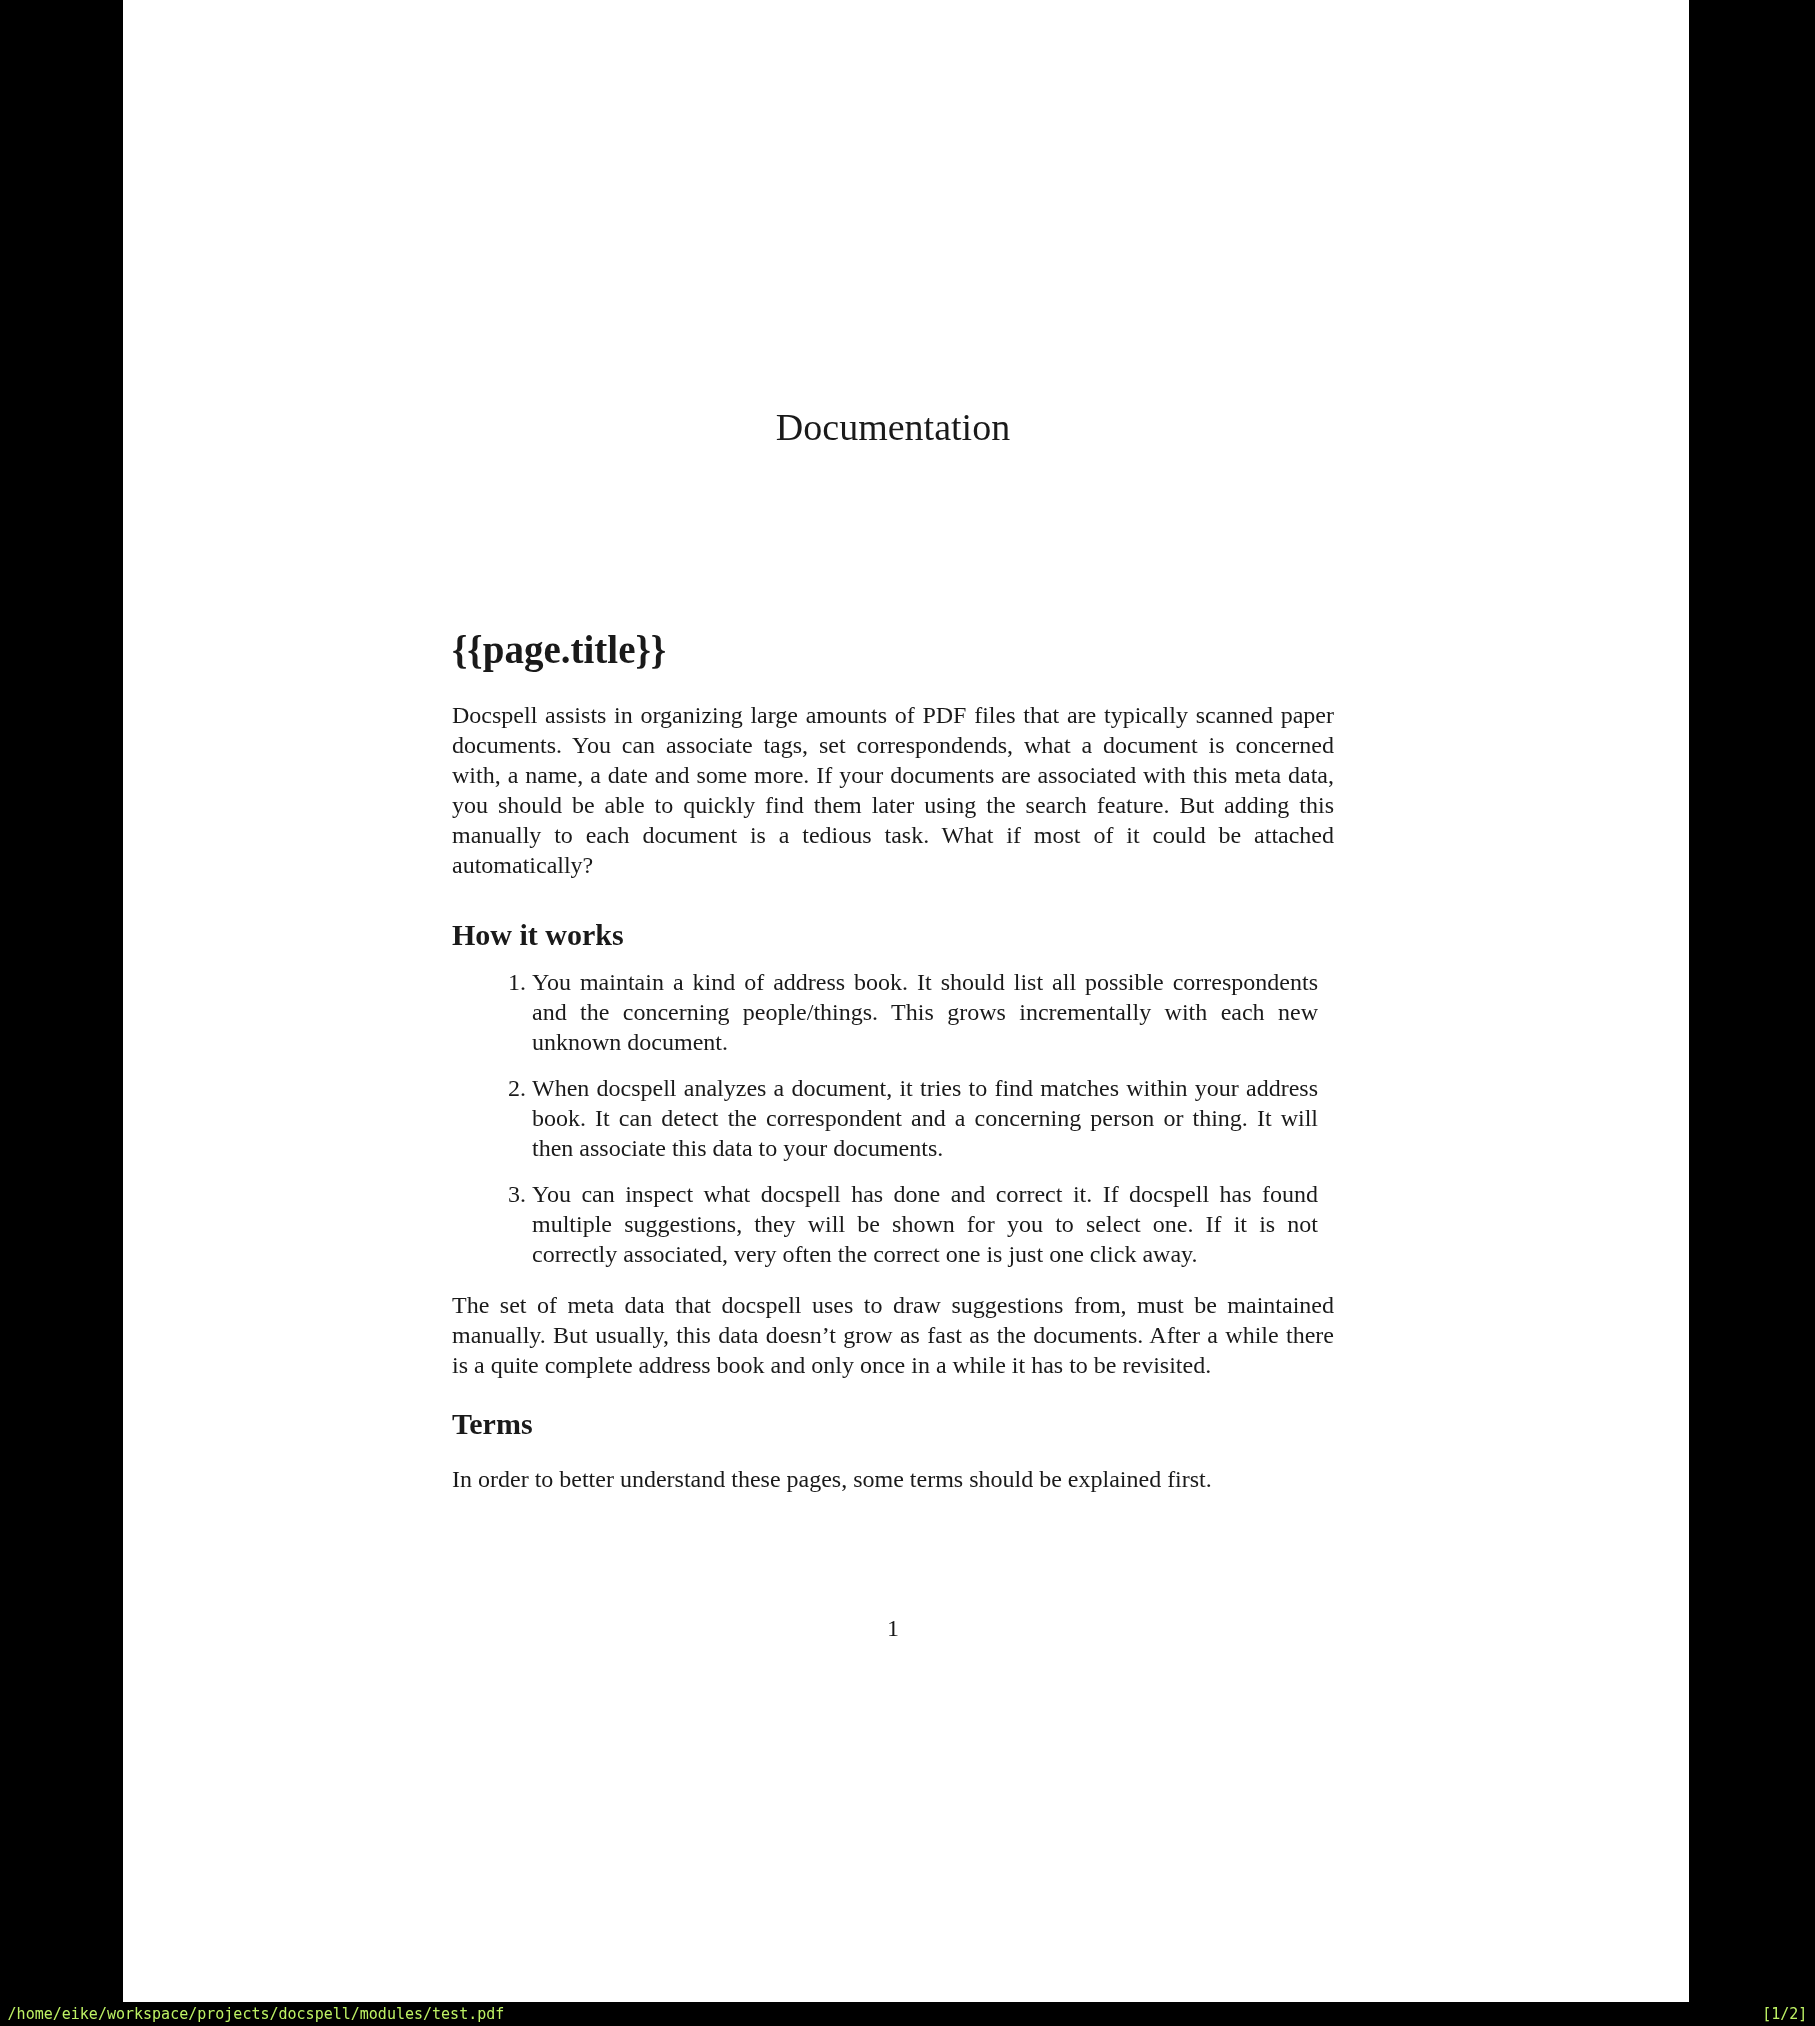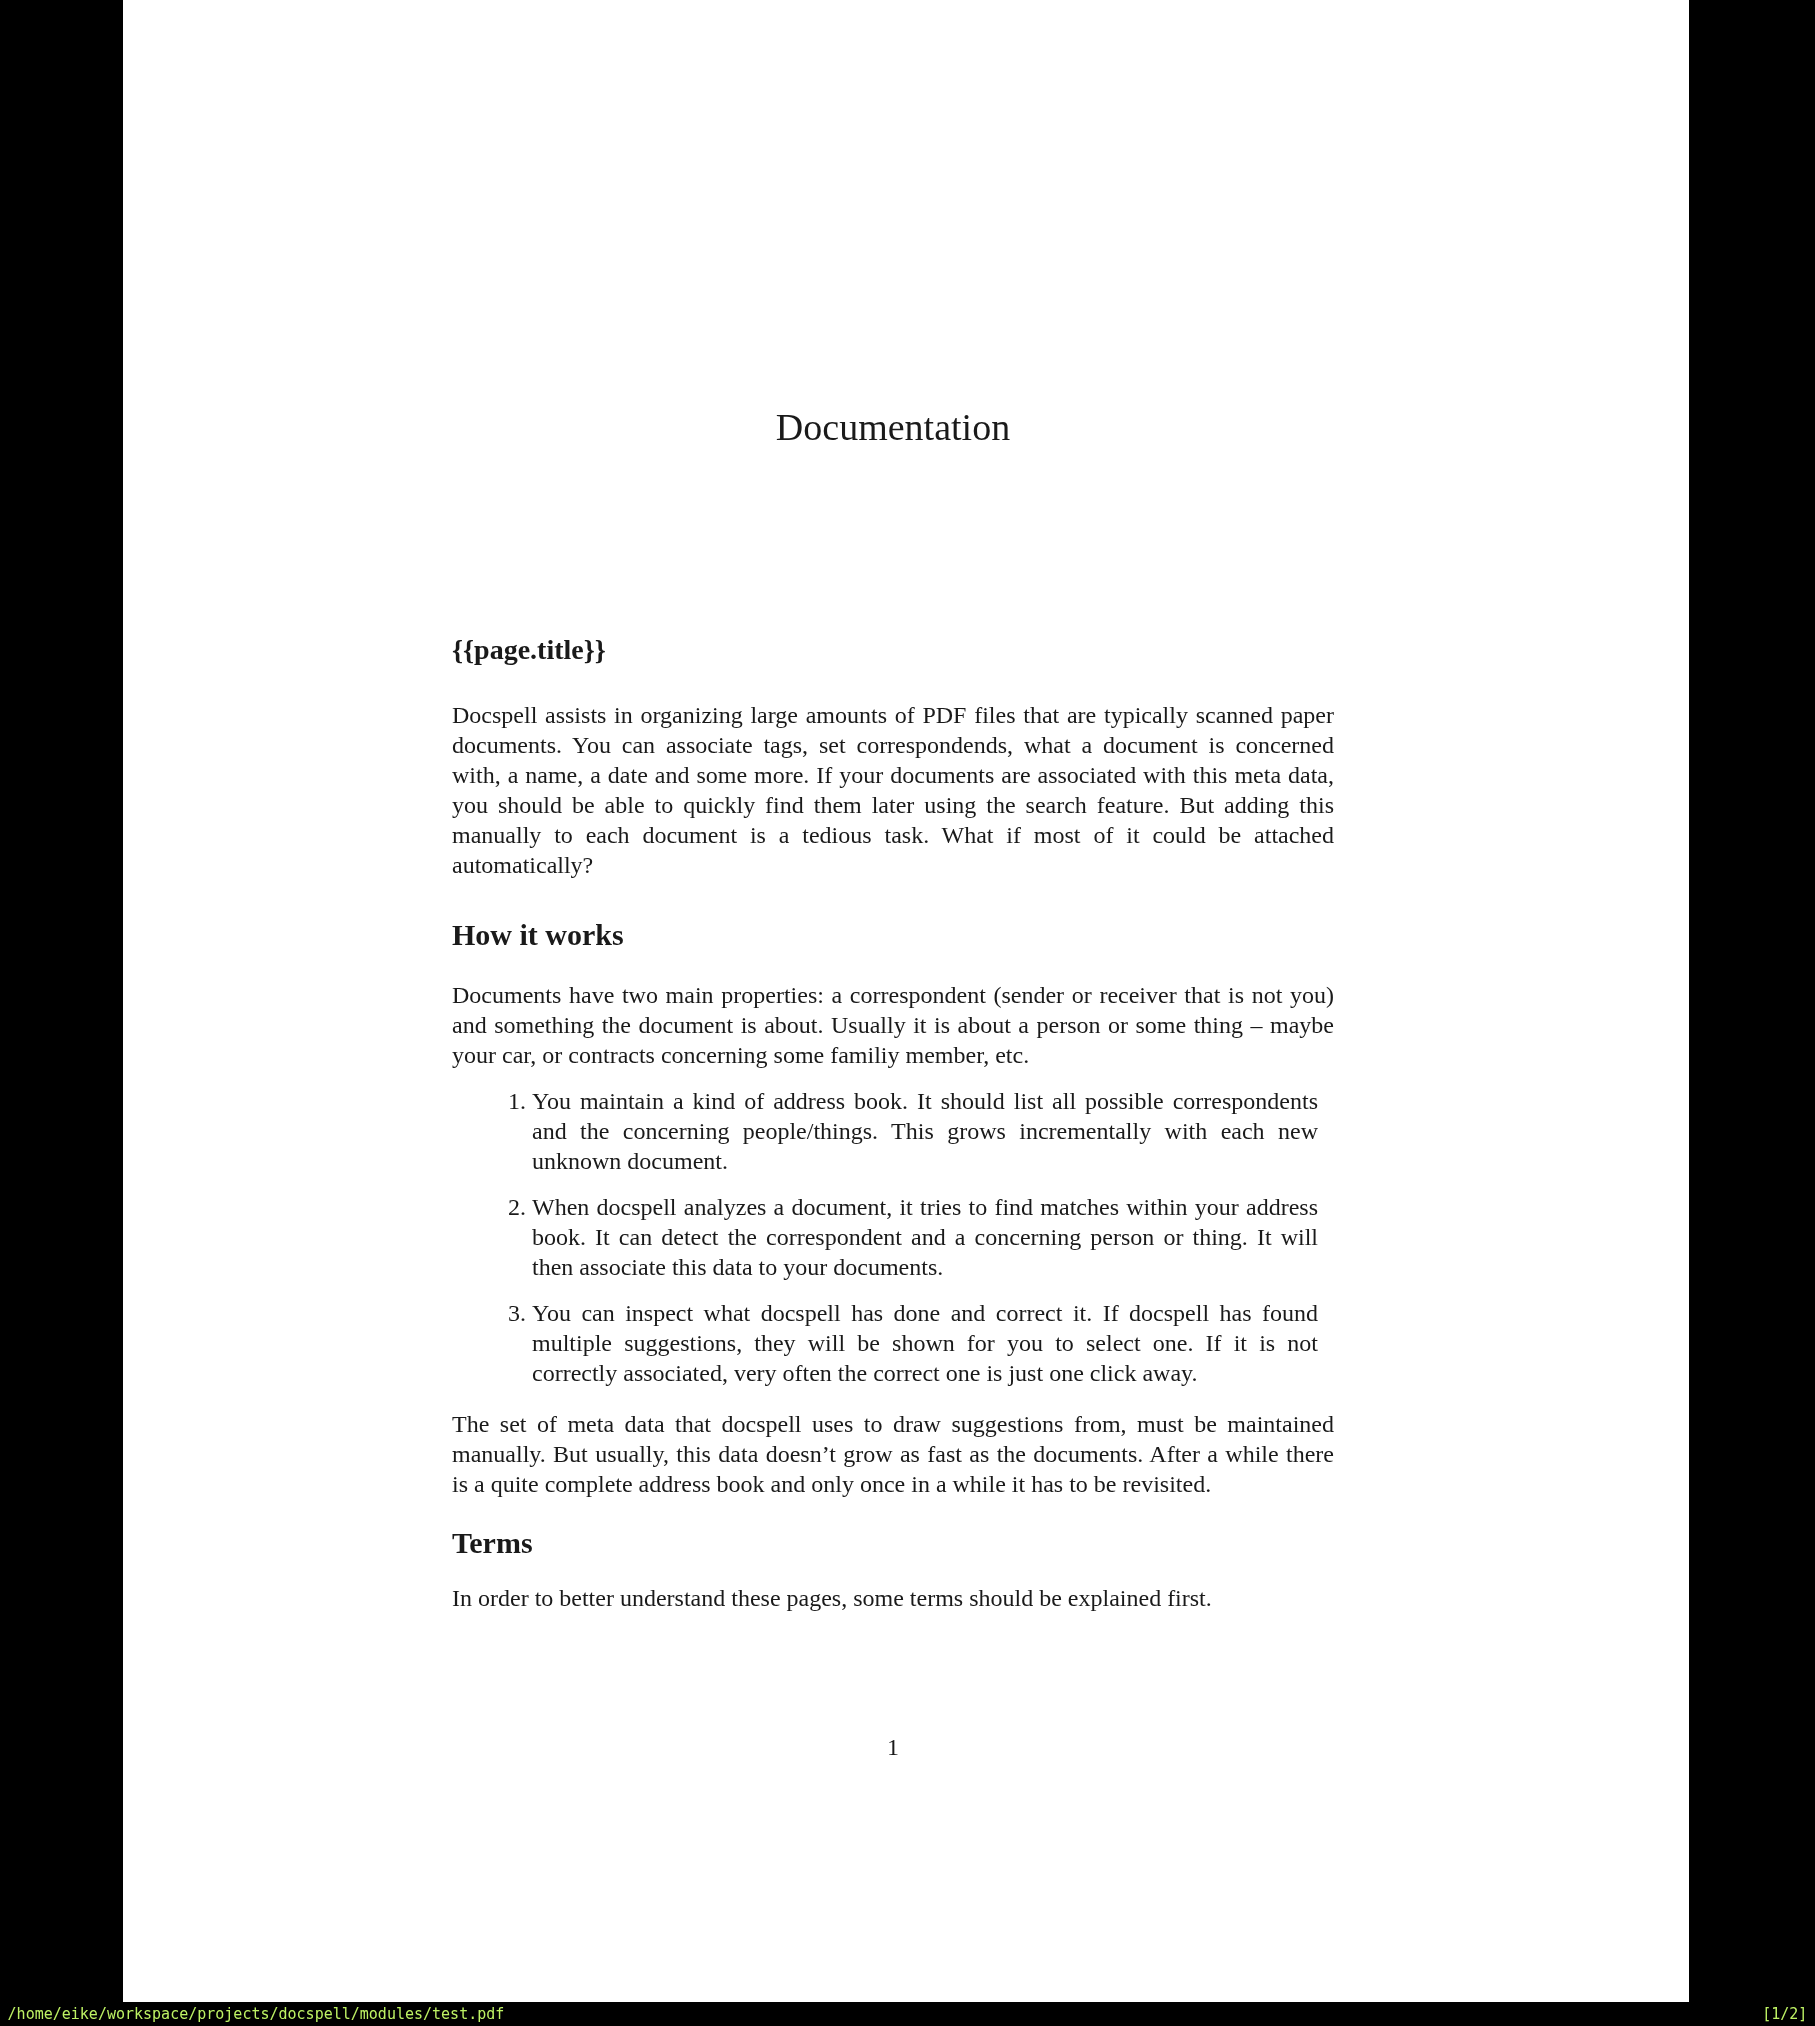--- a/index.html
+++ b/index.html
@@ -35,21 +35,21 @@
   }
   .doc-title {
     margin: 405px 0 0 0;
     font-size: 38px;
     font-weight: 400;
     line-height: 45px;
     text-align: center;
   }
   .page-heading {
     margin: 180px 0 0 0;
-    font-size: 28px;
+    font-size: 39px;
     font-weight: 700;
     line-height: 40px;
     text-align: left;
   }
   .content p {
     margin: 0;
     font-size: 24px;
     line-height: 30px;
     text-align: justify;
   }
@@ -103,21 +103,20 @@
 </head>
 <body>
 
 <div class="viewer">
   <div class="page">
     <div class="content">
       <h1 class="doc-title">Documentation</h1>
       <h2 class="page-heading">{{page.title}}</h2>
       <p class="intro">Docspell assists in organizing large amounts of PDF files that are typically scanned paper documents. You can associate tags, set correspondends, what a document is concerned with, a name, a date and some more. If your documents are associated with this meta data, you should be able to quickly find them later using the search feature. But adding this manually to each document is a tedious task. What if most of it could be attached automatically?</p>
       <h3 class="section-heading">How it works</h3>
-      <p class="lead">Documents have two main properties: a correspondent (sender or receiver that is not you) and something the document is about. Usually it is about a person or some thing – maybe your car, or contracts concerning some familiy member, etc.</p>
       <ol class="steps">
         <li>You maintain a kind of address book. It should list all possible correspondents and the concerning people/things. This grows incrementally with each new unknown document.</li>
         <li>When docspell analyzes a document, it tries to find matches within your address book. It can detect the correspondent and a concerning person or thing. It will then associate this data to your documents.</li>
         <li>You can inspect what docspell has done and correct it. If docspell has found multiple suggestions, they will be shown for you to select one. If it is not correctly associated, very often the correct one is just one click away.</li>
       </ol>
       <p class="outro">The set of meta data that docspell uses to draw suggestions from, must be maintained manually. But usually, this data doesn’t grow as fast as the documents. After a while there is a quite complete address book and only once in a while it has to be revisited.</p>
       <h3 class="section-heading terms">Terms</h3>
       <p class="terms-lead">In order to better understand these pages, some terms should be explained first.</p>
       <div class="pagenum">1</div>
     </div>

